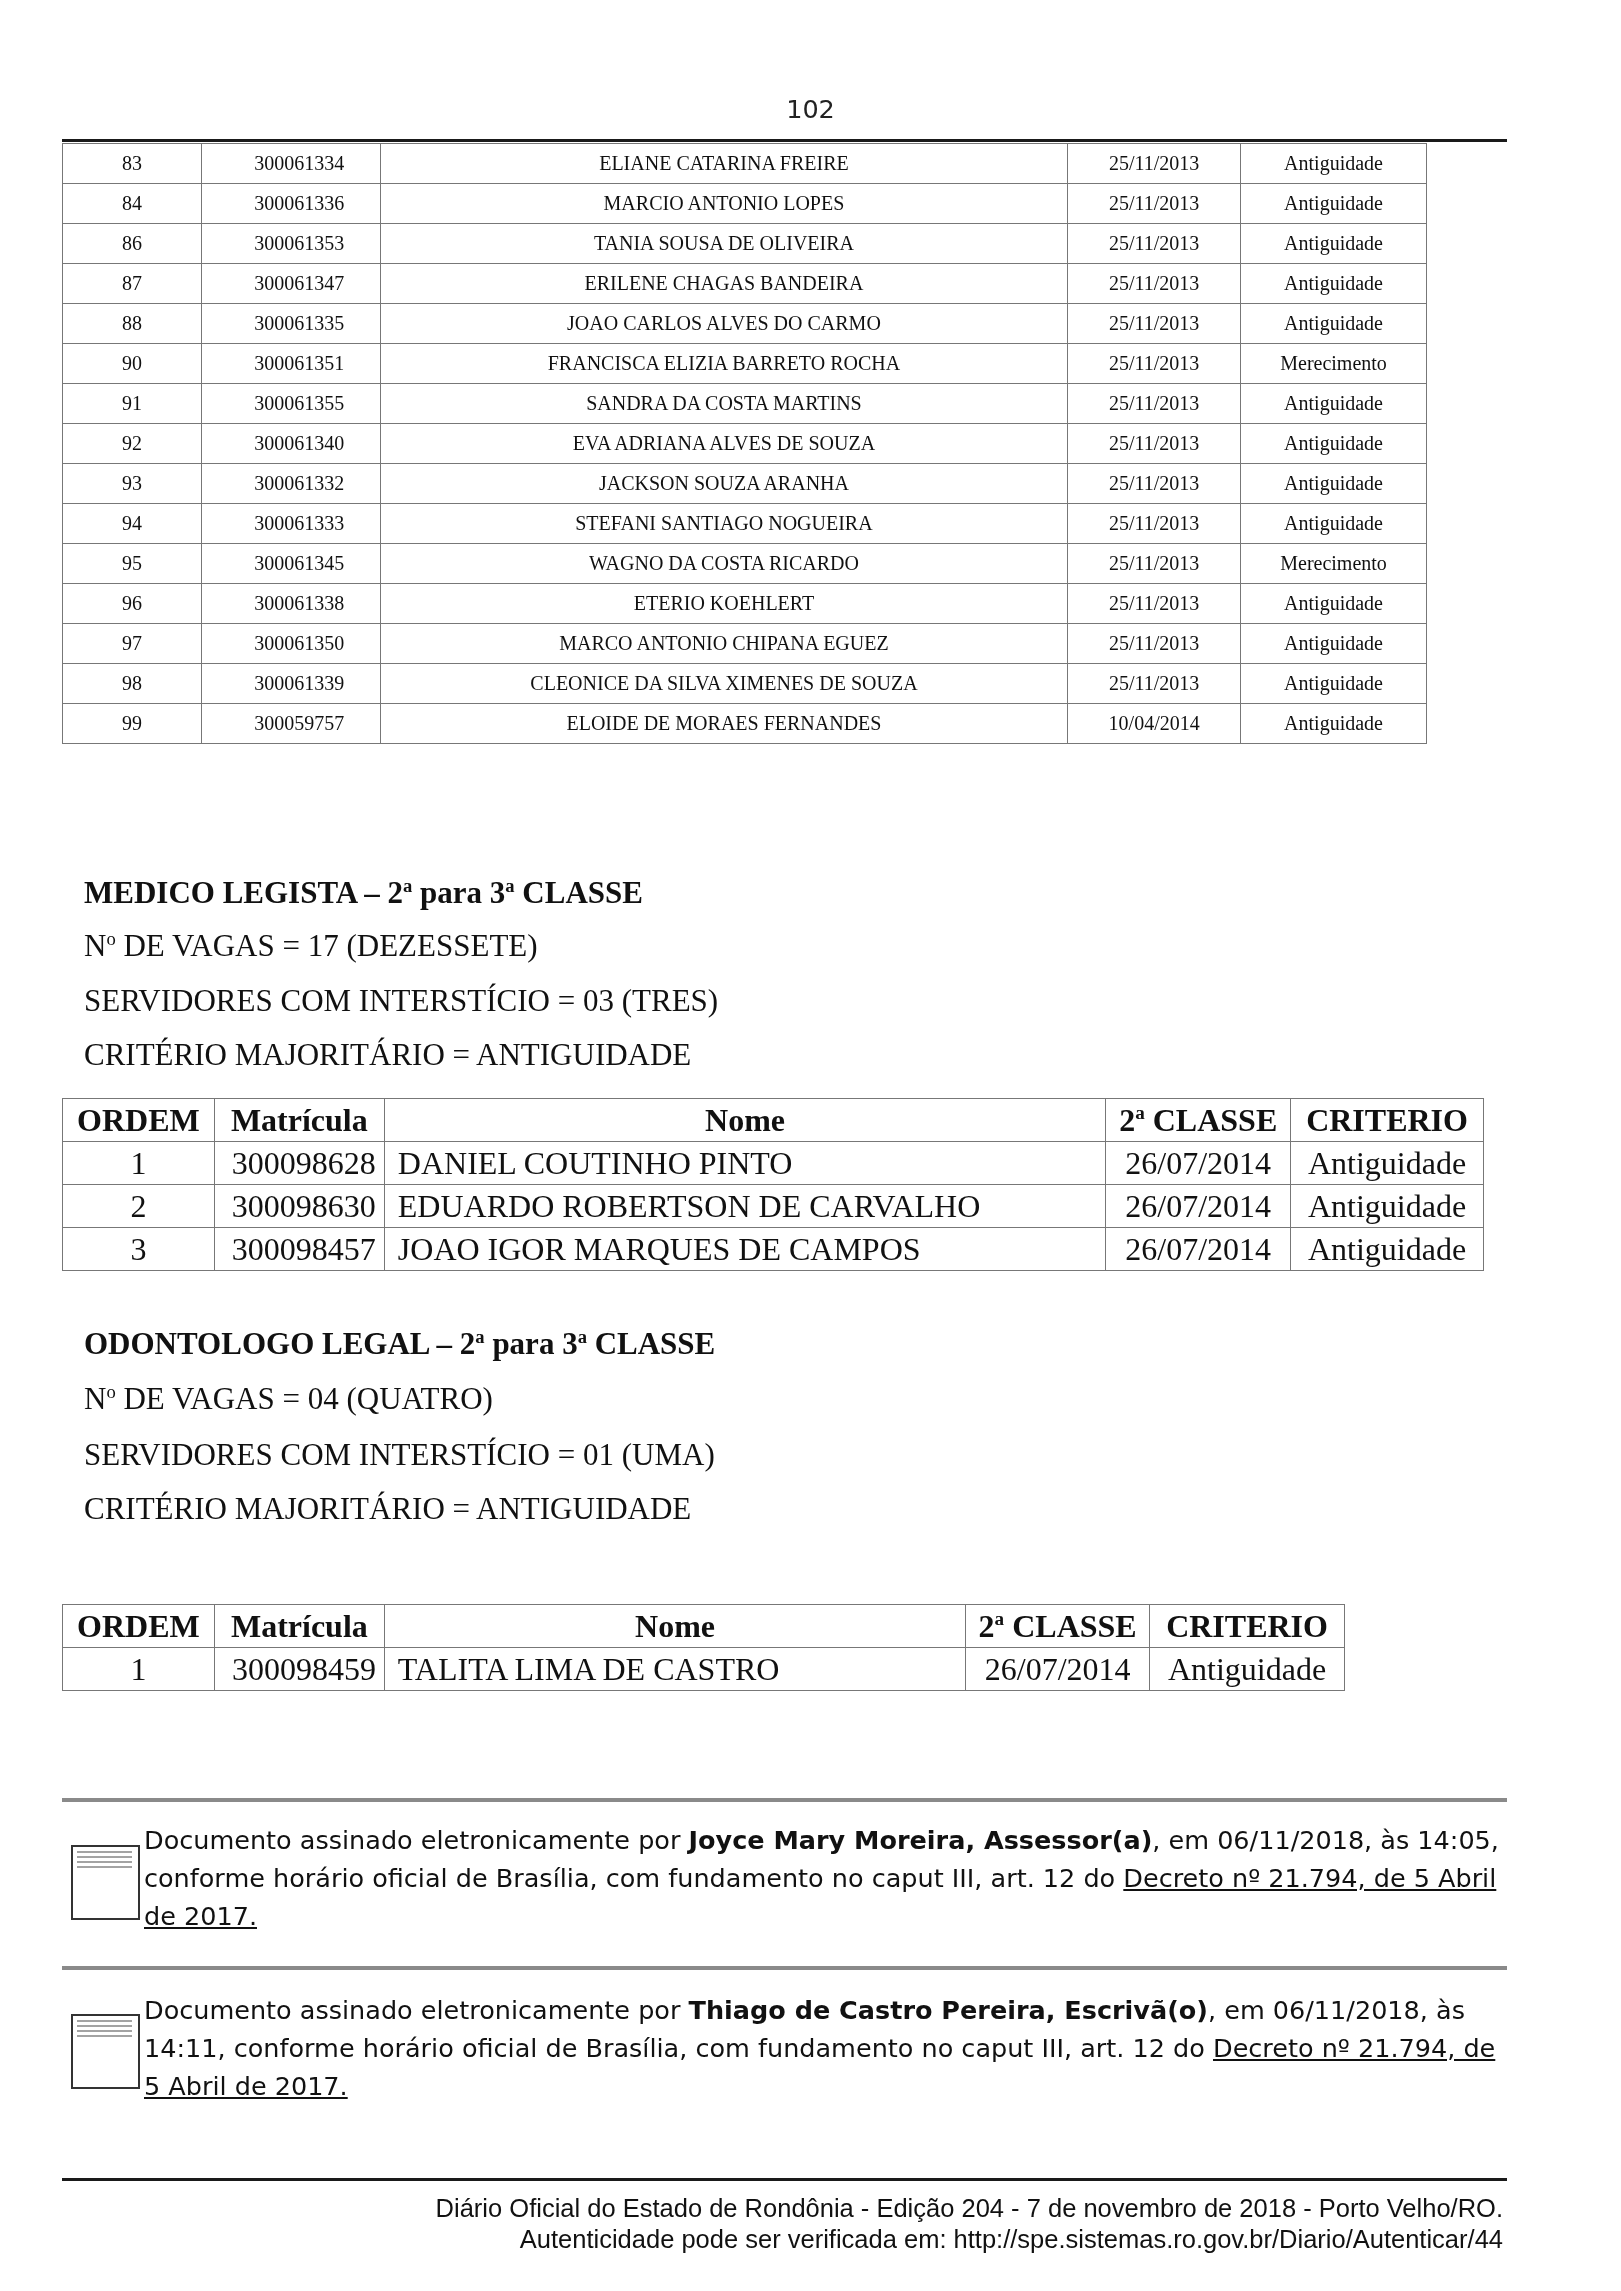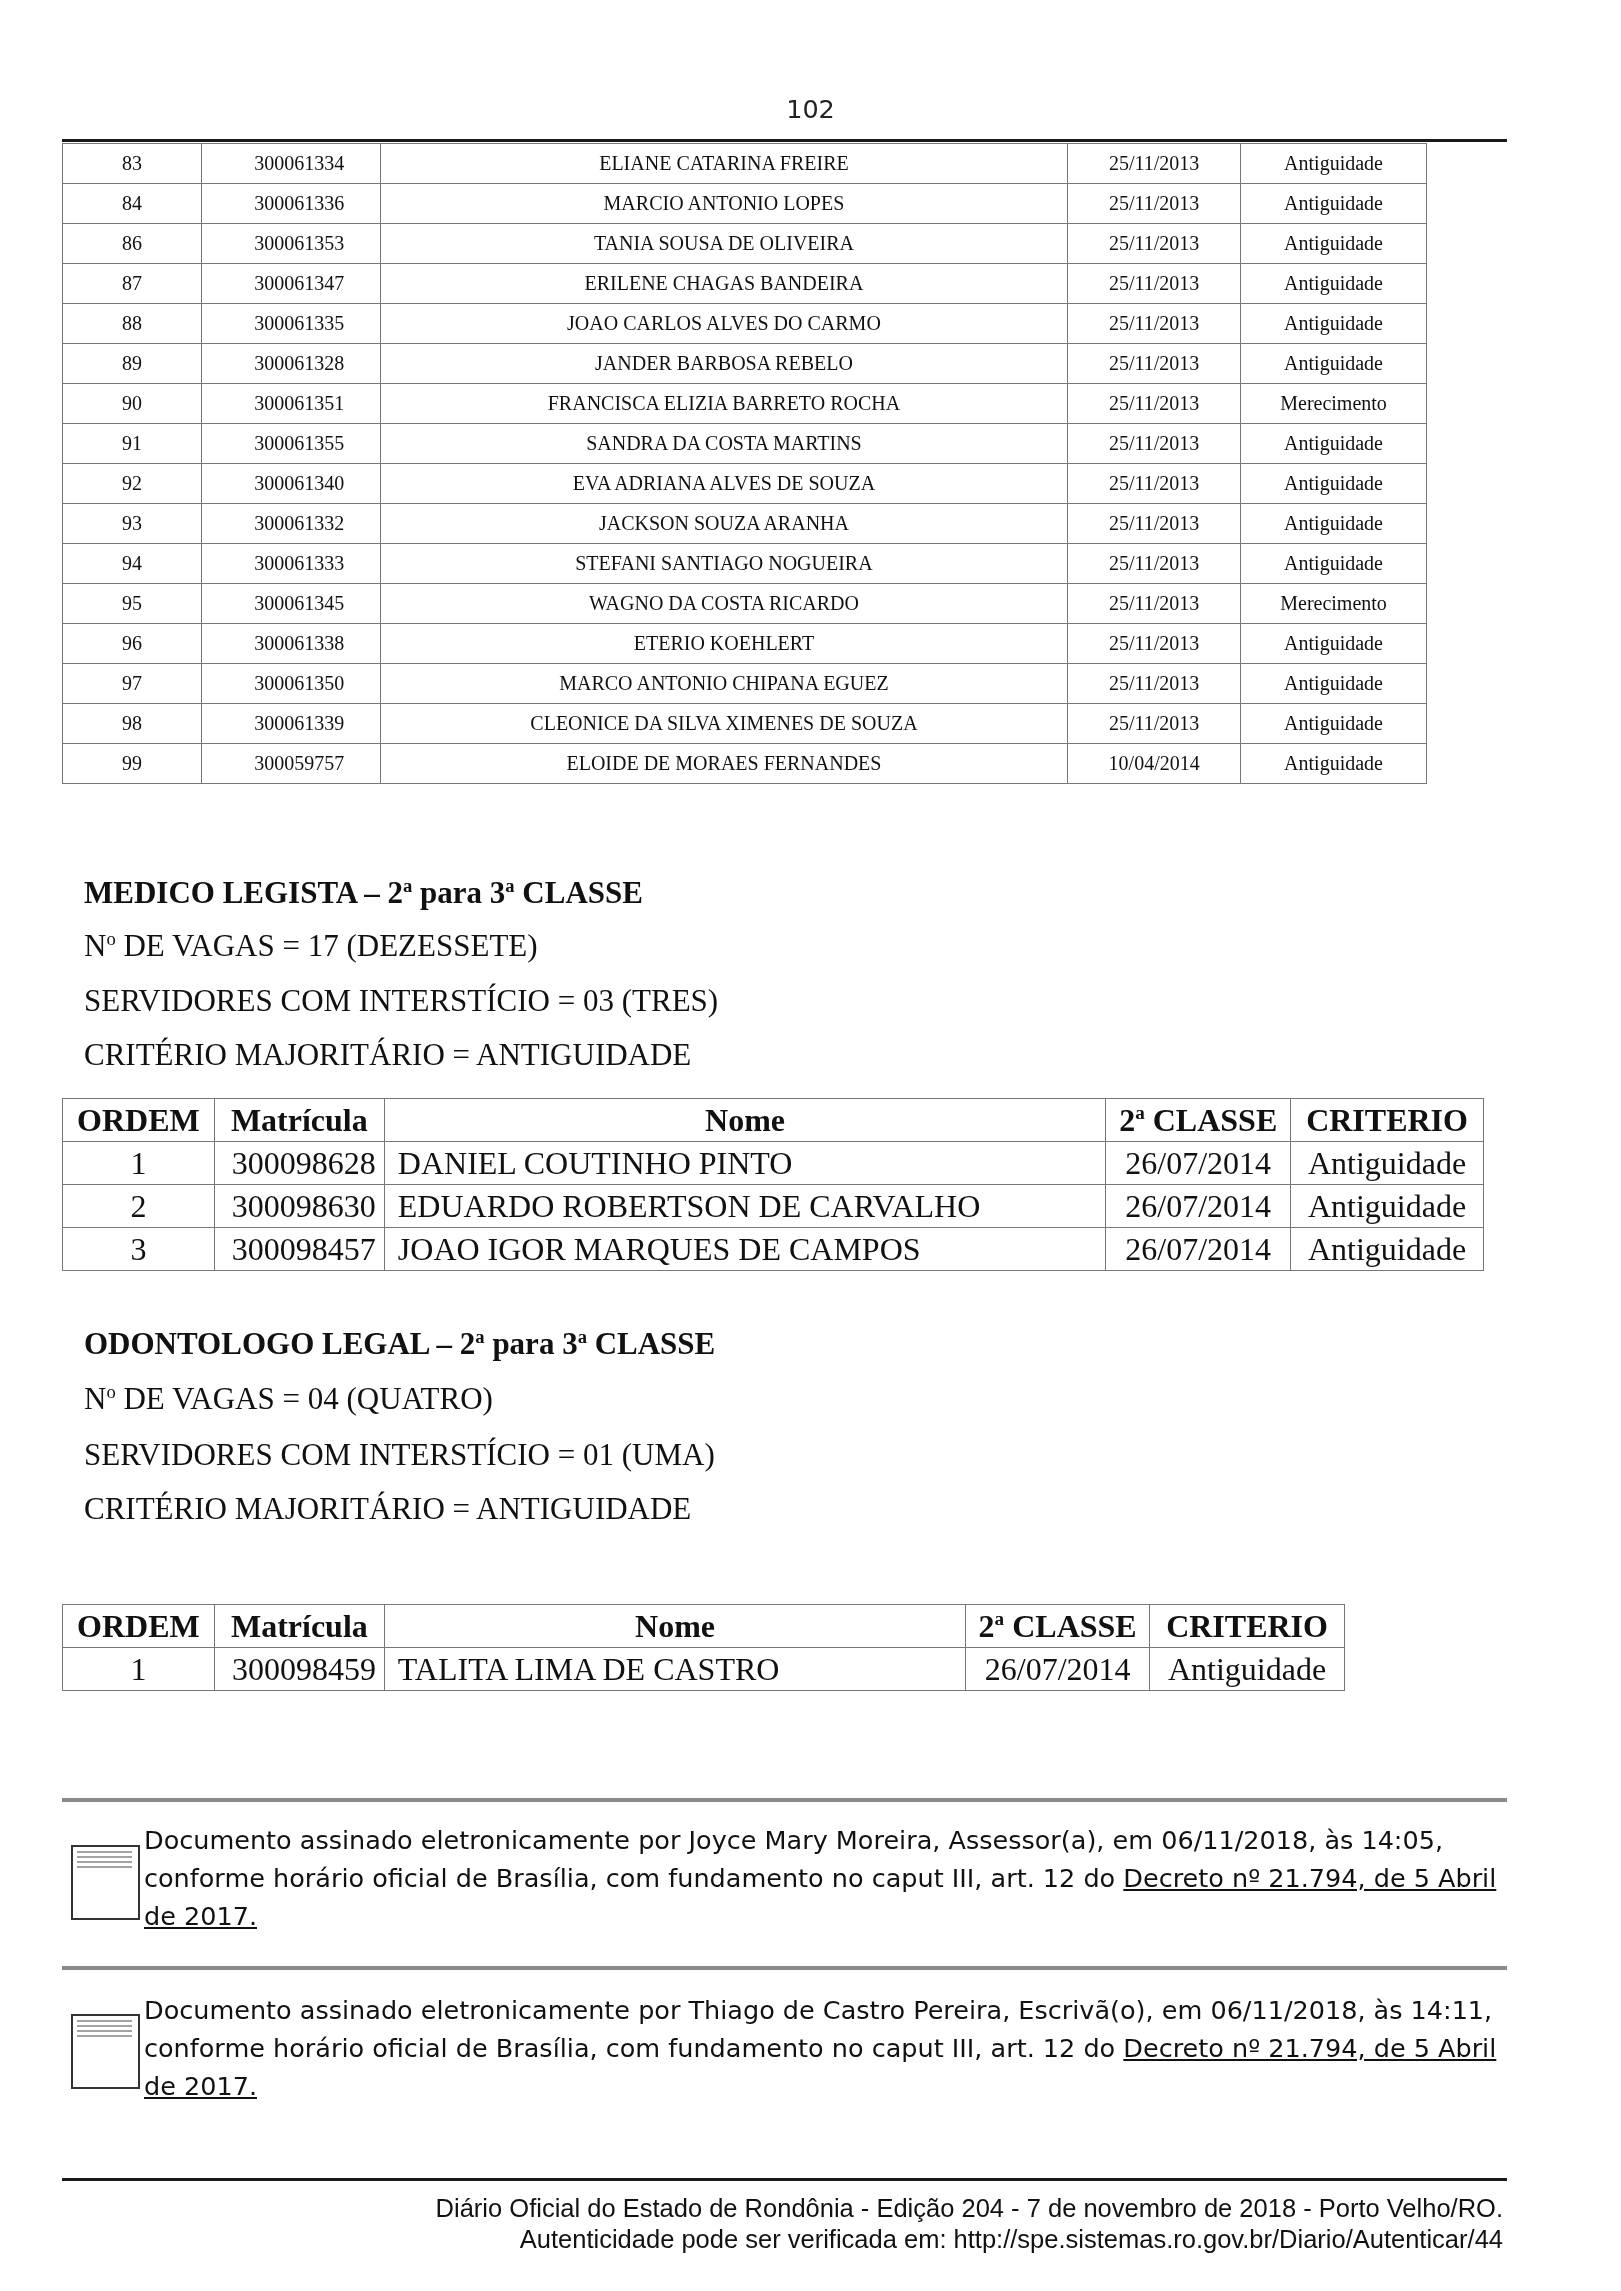--- a/index.html
+++ b/index.html
@@ -30,21 +30,21 @@
   .t-small td.c-name { text-align:left; padding-left:13px; }
 
   .sec-title { position:absolute; left:84px; font-family:"Liberation Serif","DejaVu Serif",serif; font-weight:bold; font-size:31px; }
   .sec-line { position:absolute; left:84px; font-family:"Liberation Serif","DejaVu Serif",serif; font-size:31px; }
   sup { font-size:60%; vertical-align:super; line-height:0; }
 
   .sig-icon { position:absolute; width:65px; height:71px; border:2px solid #333; background:#fff; }
   .sig-icon .lines { position:absolute; left:3.9px; top:3.9px; width:55px; height:19.6px;
     background: repeating-linear-gradient(#666 0 2px, transparent 2px 4.9px); opacity:0.6; }
   .sig-text { position:absolute; left:144px; width:1362px; font-family:"DejaVu Sans", sans-serif; font-size:25.5px; line-height:38px; color:#111; }
-  .sig-text b { font-weight:normal; }
+  .sig-text b { font-weight:bold; }
   .sig-text u { text-decoration:underline; }
 
   .footer-line { position:absolute; right:118px; font-family:"Liberation Sans","DejaVu Sans",sans-serif; font-size:25.5px; text-align:right; color:#111; white-space:nowrap; }
 </style>
 </head>
 <body>
 
 <div id="page-number" class="abs">102</div>
 <div class="rule" style="left:62px; top:139px; width:1445px;"></div>
 
@@ -82,27 +82,20 @@
         <td class="c-ordem">87</td>
         <td class="c-mat">300061347</td>
         <td class="c-name">ERILENE CHAGAS BANDEIRA</td>
         <td class="c-date">25/11/2013</td>
         <td class="c-crit">Antiguidade</td>
       </tr>
       <tr>
         <td class="c-ordem">88</td>
         <td class="c-mat">300061335</td>
         <td class="c-name">JOAO CARLOS ALVES DO CARMO</td>
-        <td class="c-date">25/11/2013</td>
-        <td class="c-crit">Antiguidade</td>
-      </tr>
-      <tr>
-        <td class="c-ordem">89</td>
-        <td class="c-mat">300061328</td>
-        <td class="c-name">JANDER BARBOSA REBELO</td>
         <td class="c-date">25/11/2013</td>
         <td class="c-crit">Antiguidade</td>
       </tr>
       <tr>
         <td class="c-ordem">90</td>
         <td class="c-mat">300061351</td>
         <td class="c-name">FRANCISCA ELIZIA BARRETO ROCHA</td>
         <td class="c-date">25/11/2013</td>
         <td class="c-crit">Merecimento</td>
       </tr>

